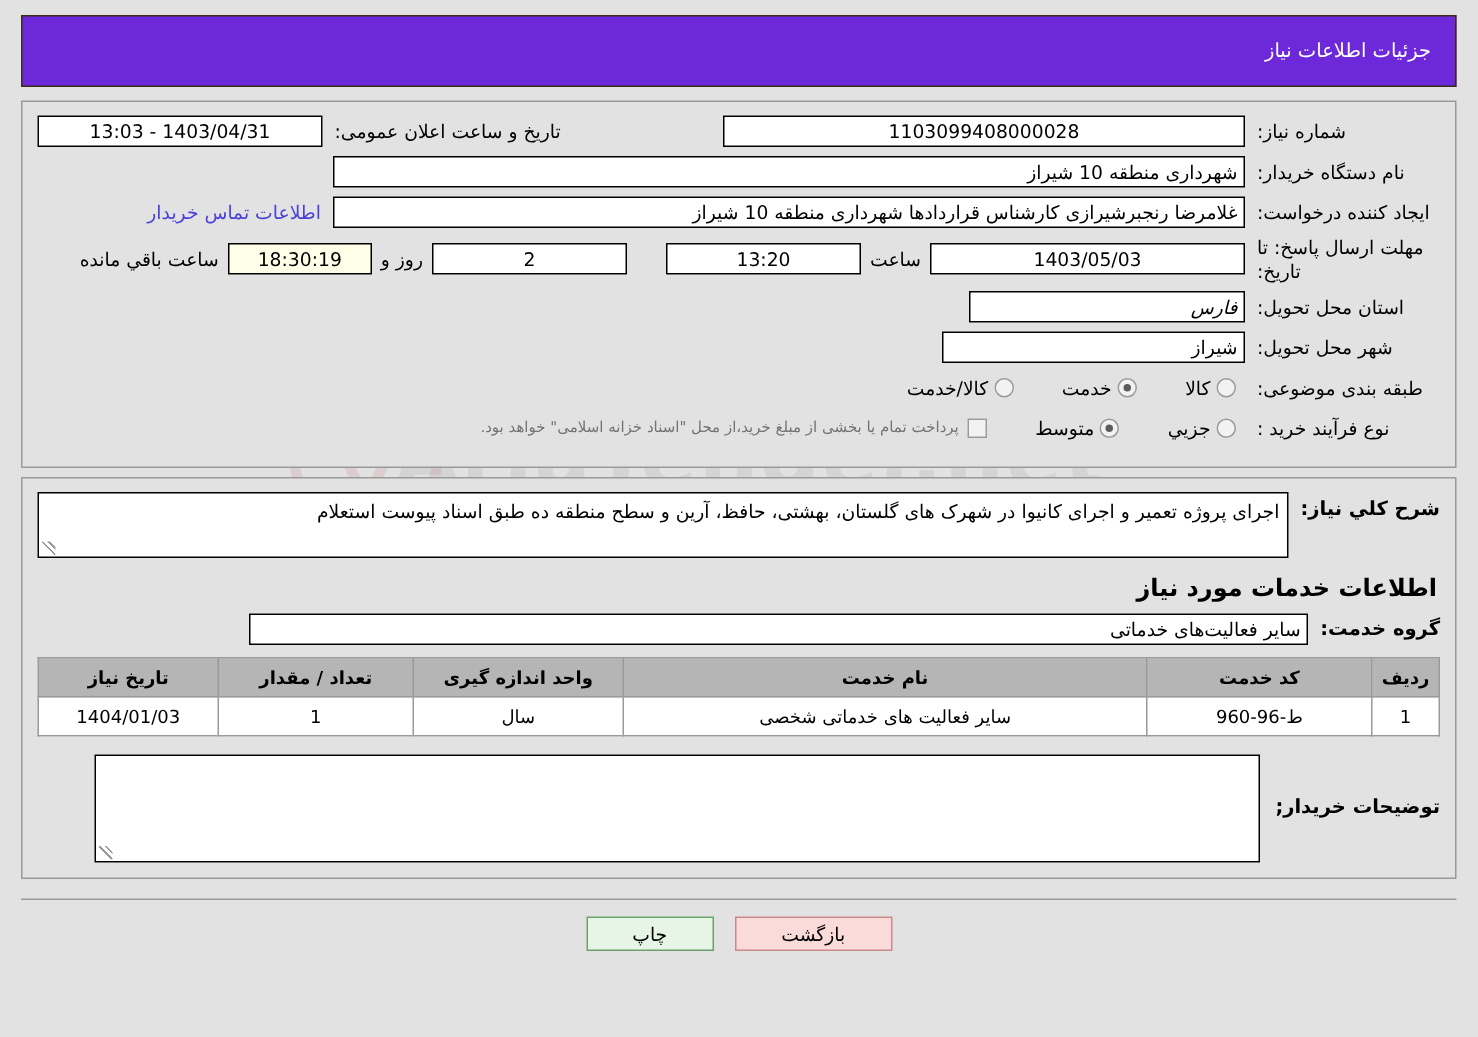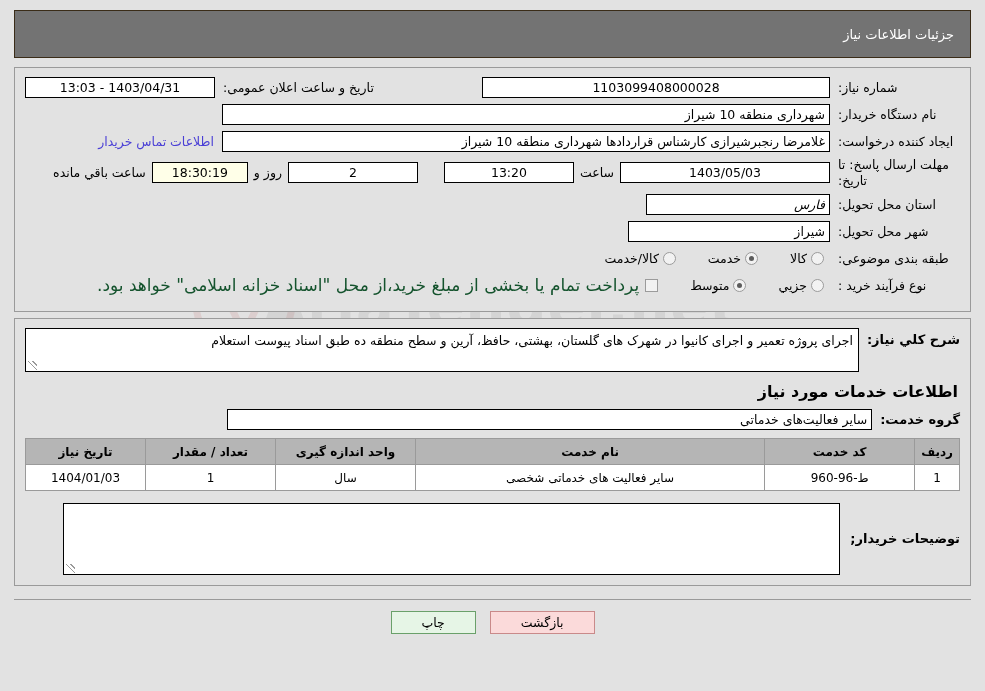--- a/index.html
+++ b/index.html
@@ -13,21 +13,21 @@
     width: 985px;
     height: 691px;
     overflow: hidden;
     direction: rtl;
   }
 
   
   .page-header {
     margin: 10px 14px 0 14px;
     height: 48px;
-    background: #737373;
+    background: #6d28d9;
     border: 1px solid #3a2c18;
     display: flex;
     align-items: center;
     justify-content: flex-start;
     padding: 16px 16px;
   }
   .page-header .title {
     color: #ffffff;
     font-size: 13px;
     font-weight: normal;
@@ -75,38 +75,38 @@
   .w-need   { width: 348px; justify-content: center; }
   .w-buyer  { width: 608px; }
   .w-create { width: 608px; }
   .w-date   { width: 210px; justify-content: center; }
   .w-time   { width: 130px; justify-content: center; }
   .w-days   { width: 130px; justify-content: center; }
   .w-count  { width: 96px; justify-content: center; background: #ffffe8; }
   .w-prov   { width: 184px; font-style: italic; }
   .w-city   { width: 202px; }
   .w-pubdate{ width: 190px; justify-content: center; }
-  .w-group  { width: 645px; }
+  .w-group  { width: 706px; }
 
   .inline-txt {
     font-size: 12.5px;
     color: #000;
     padding: 0 6px;
     white-space: nowrap;
   }
   .link {
     font-size: 12.5px;
     color: #4a3fd6;
     padding: 0 8px;
     cursor: pointer;
     white-space: nowrap;
   }
   .muted-note {
-    font-size: 17px;
-    color: #14532d;
+    font-size: 10px;
+    color: #737373;
     white-space: nowrap;
   }
 
   
   .spacer { flex: 1 1 auto; }
 
   
   .radio {
     width: 13px;
     height: 13px;

